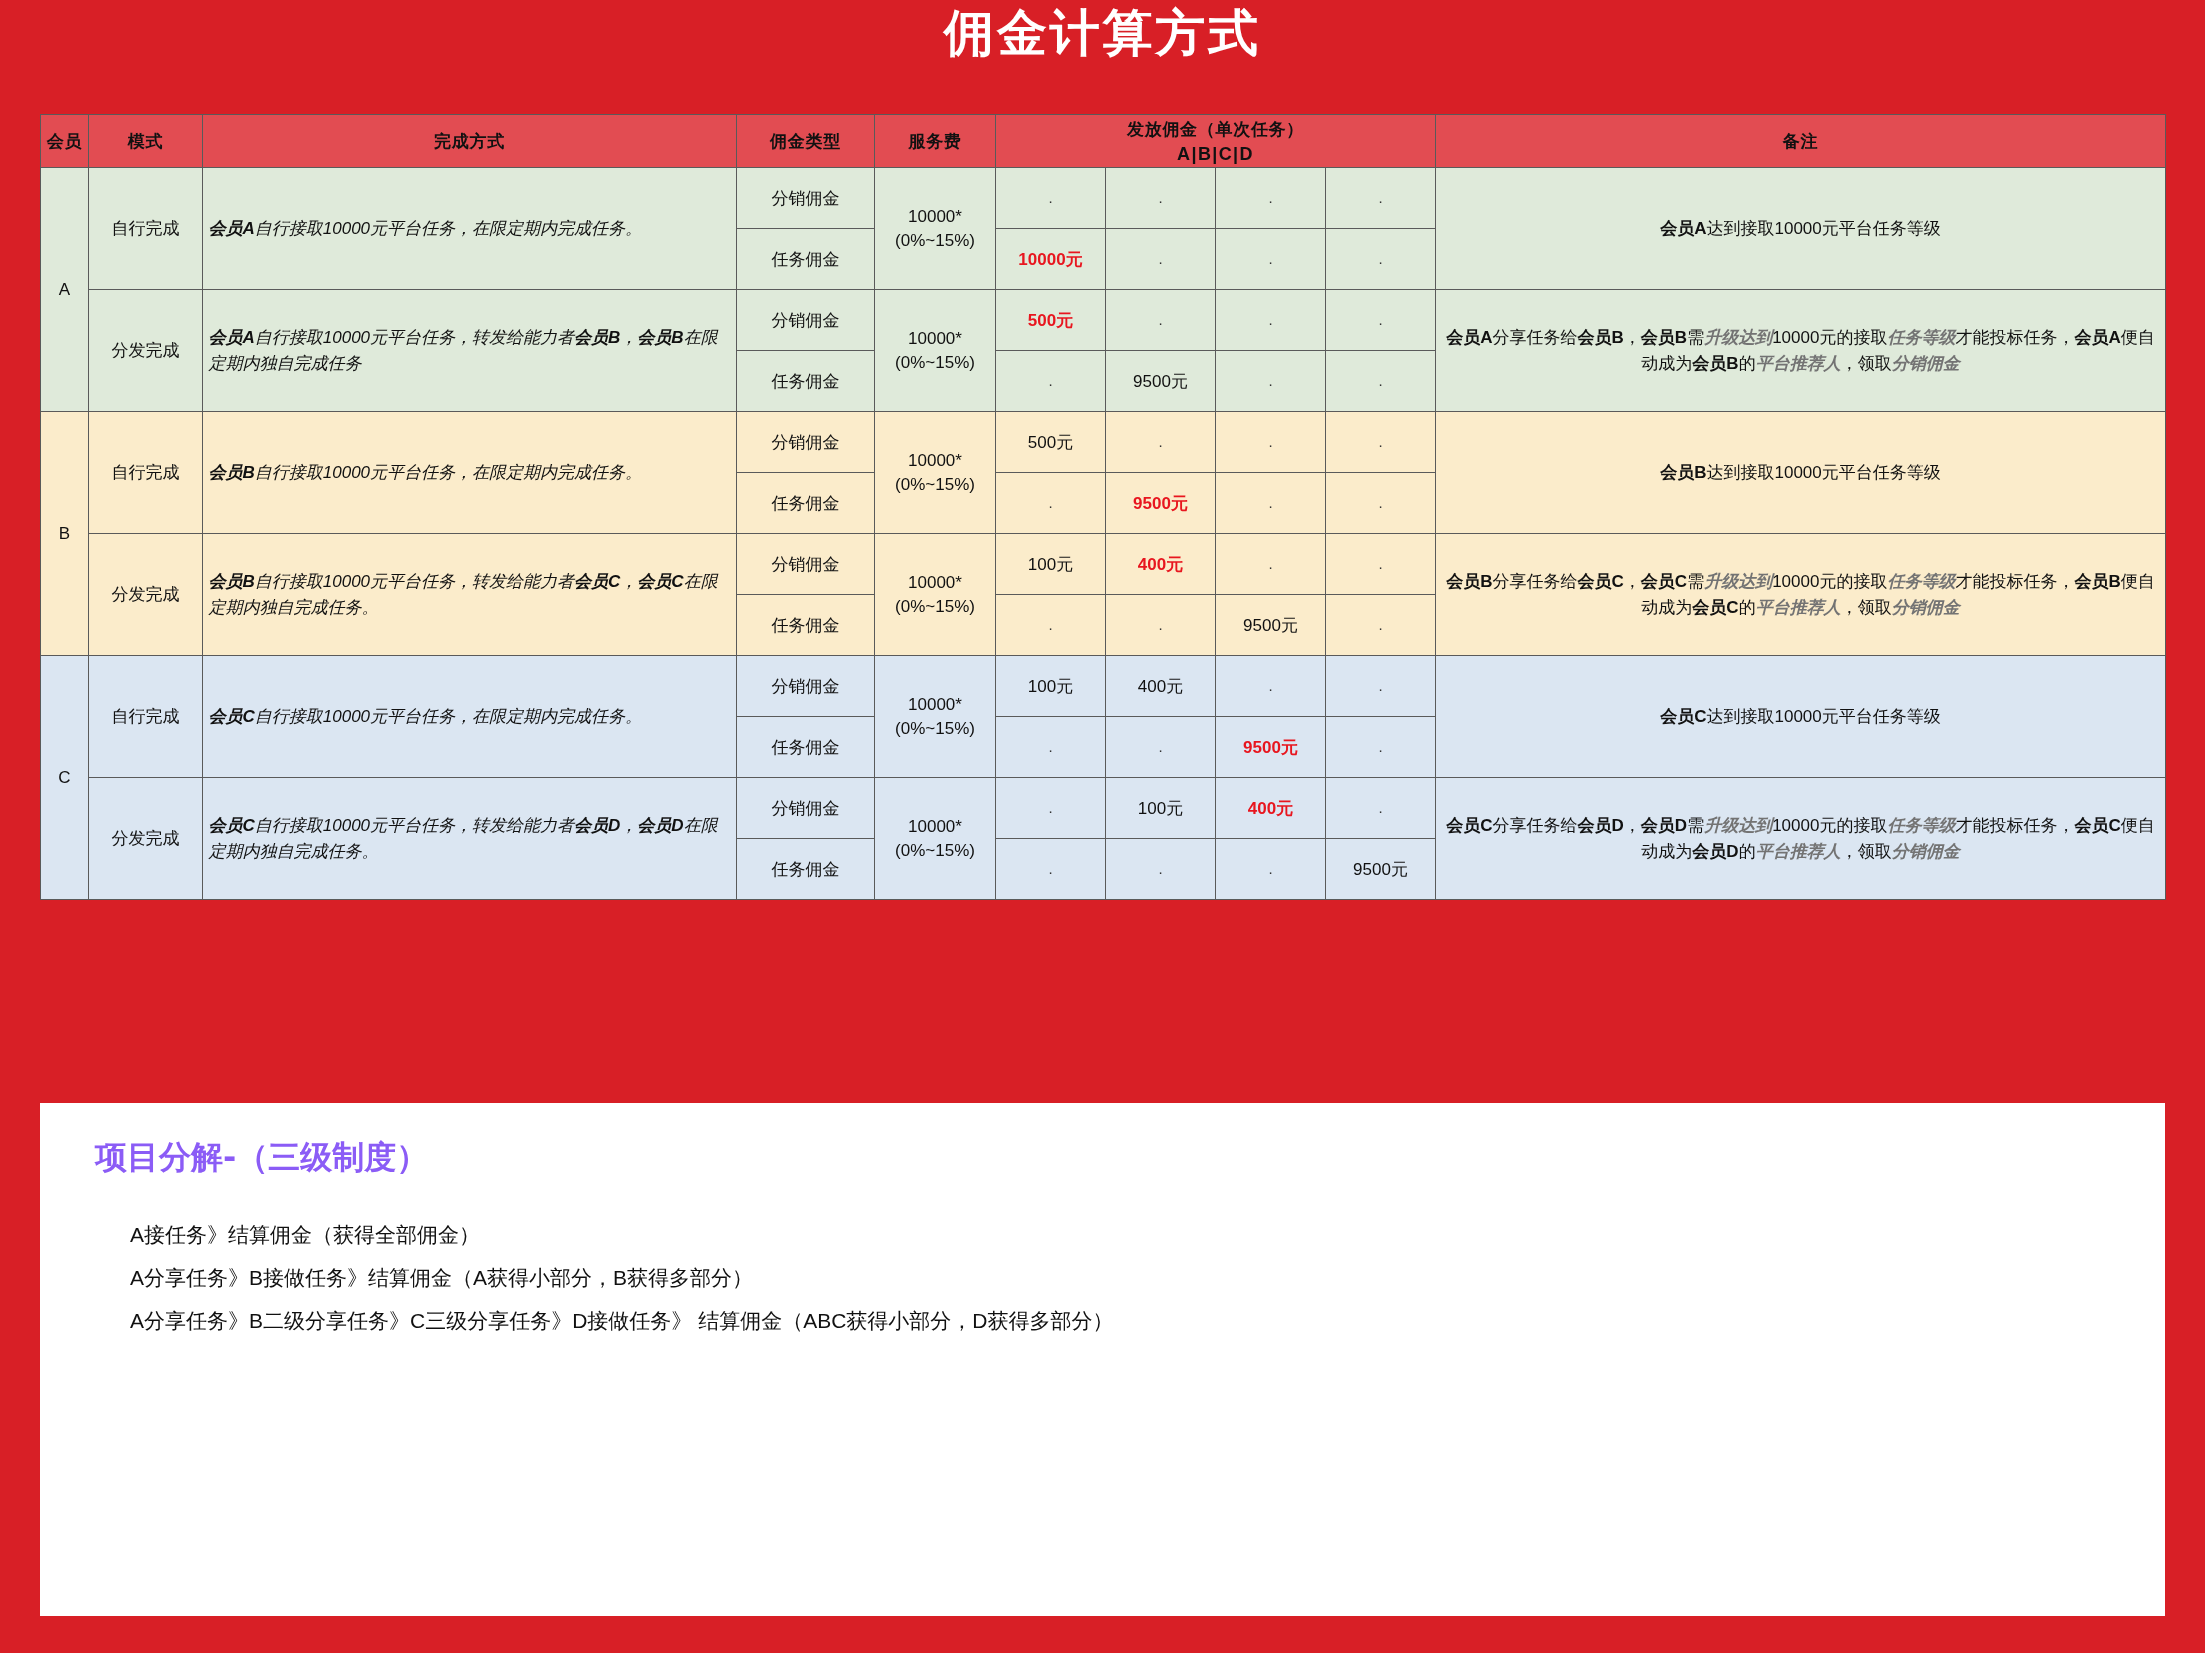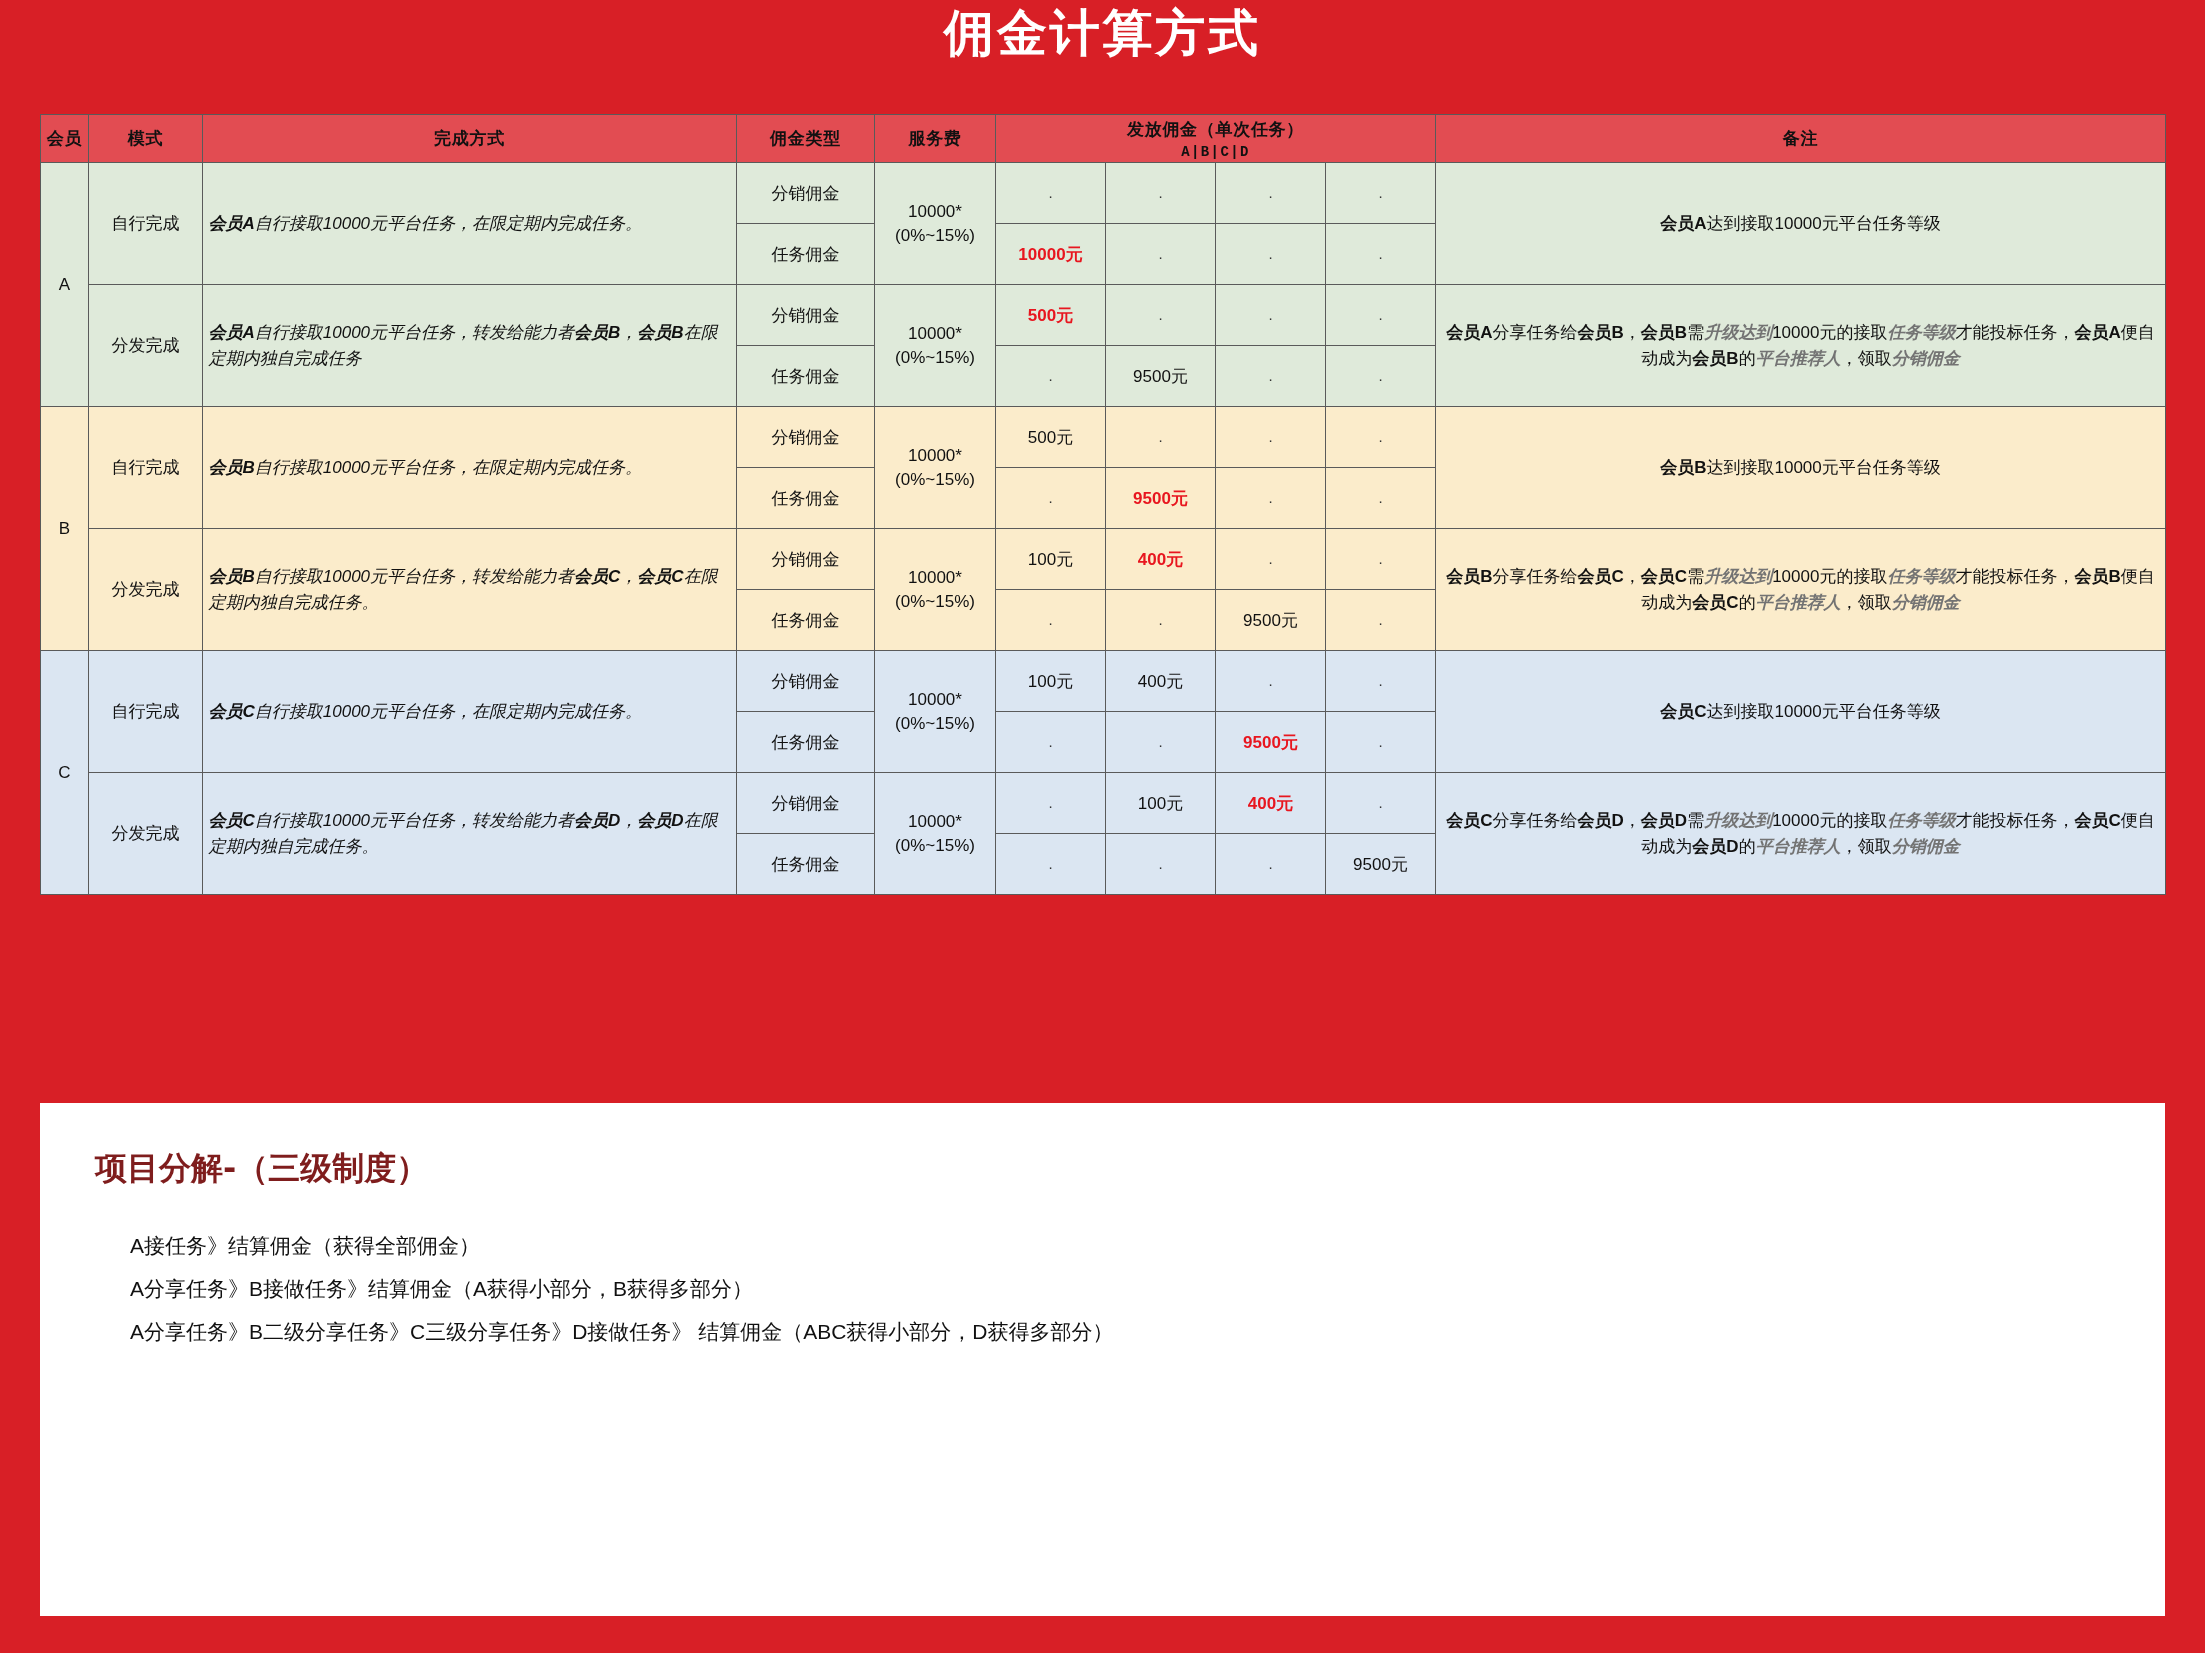--- a/index.html
+++ b/index.html
@@ -50,25 +50,24 @@
     color: #ffffff;
     border: none;
     font-size: 20.7px;
     font-weight: bold;
     padding: 18px 4.1px;
     text-align: center;
     letter-spacing: 0.7px;
   }
   thead th .sub {
     display: block;
-    font-size: 14px;
+    font-size: 18px;
     font-weight: bold;
     letter-spacing: 1.4px;
     margin-top: 2.8px;
-    font-family: Liberation Mono, monospace;
   }
   .rowA { background: #dfeada; }
   .rowB { background: #fbeccb; }
   .rowC { background: #dbe6f2; }
 
   td.member {
     text-align: center;
     font-size: 19.3px;
   }
   td.mode {
@@ -115,23 +114,23 @@
     position: absolute;
     left: 40px;
     top: 1103px;
     width: 2125px;
     height: 513px;
     background: #ffffff;
   }
   .bottom-title {
     font-size: 32px;
     font-weight: bold;
-    color: #7f1d1d;
+    color: #8b5cf6;
     font-family: "DejaVu Sans", "Liberation Serif", serif;
-    padding: 44px 0 0 55px;
+    padding: 33px 0 0 55px;
   }
   .bottom-lines {
     padding: 33px 0 0 90px;
     font-size: 21px;
     line-height: 2.05;
     color: #111;
   }
 </style>
 </head>
 <body>

